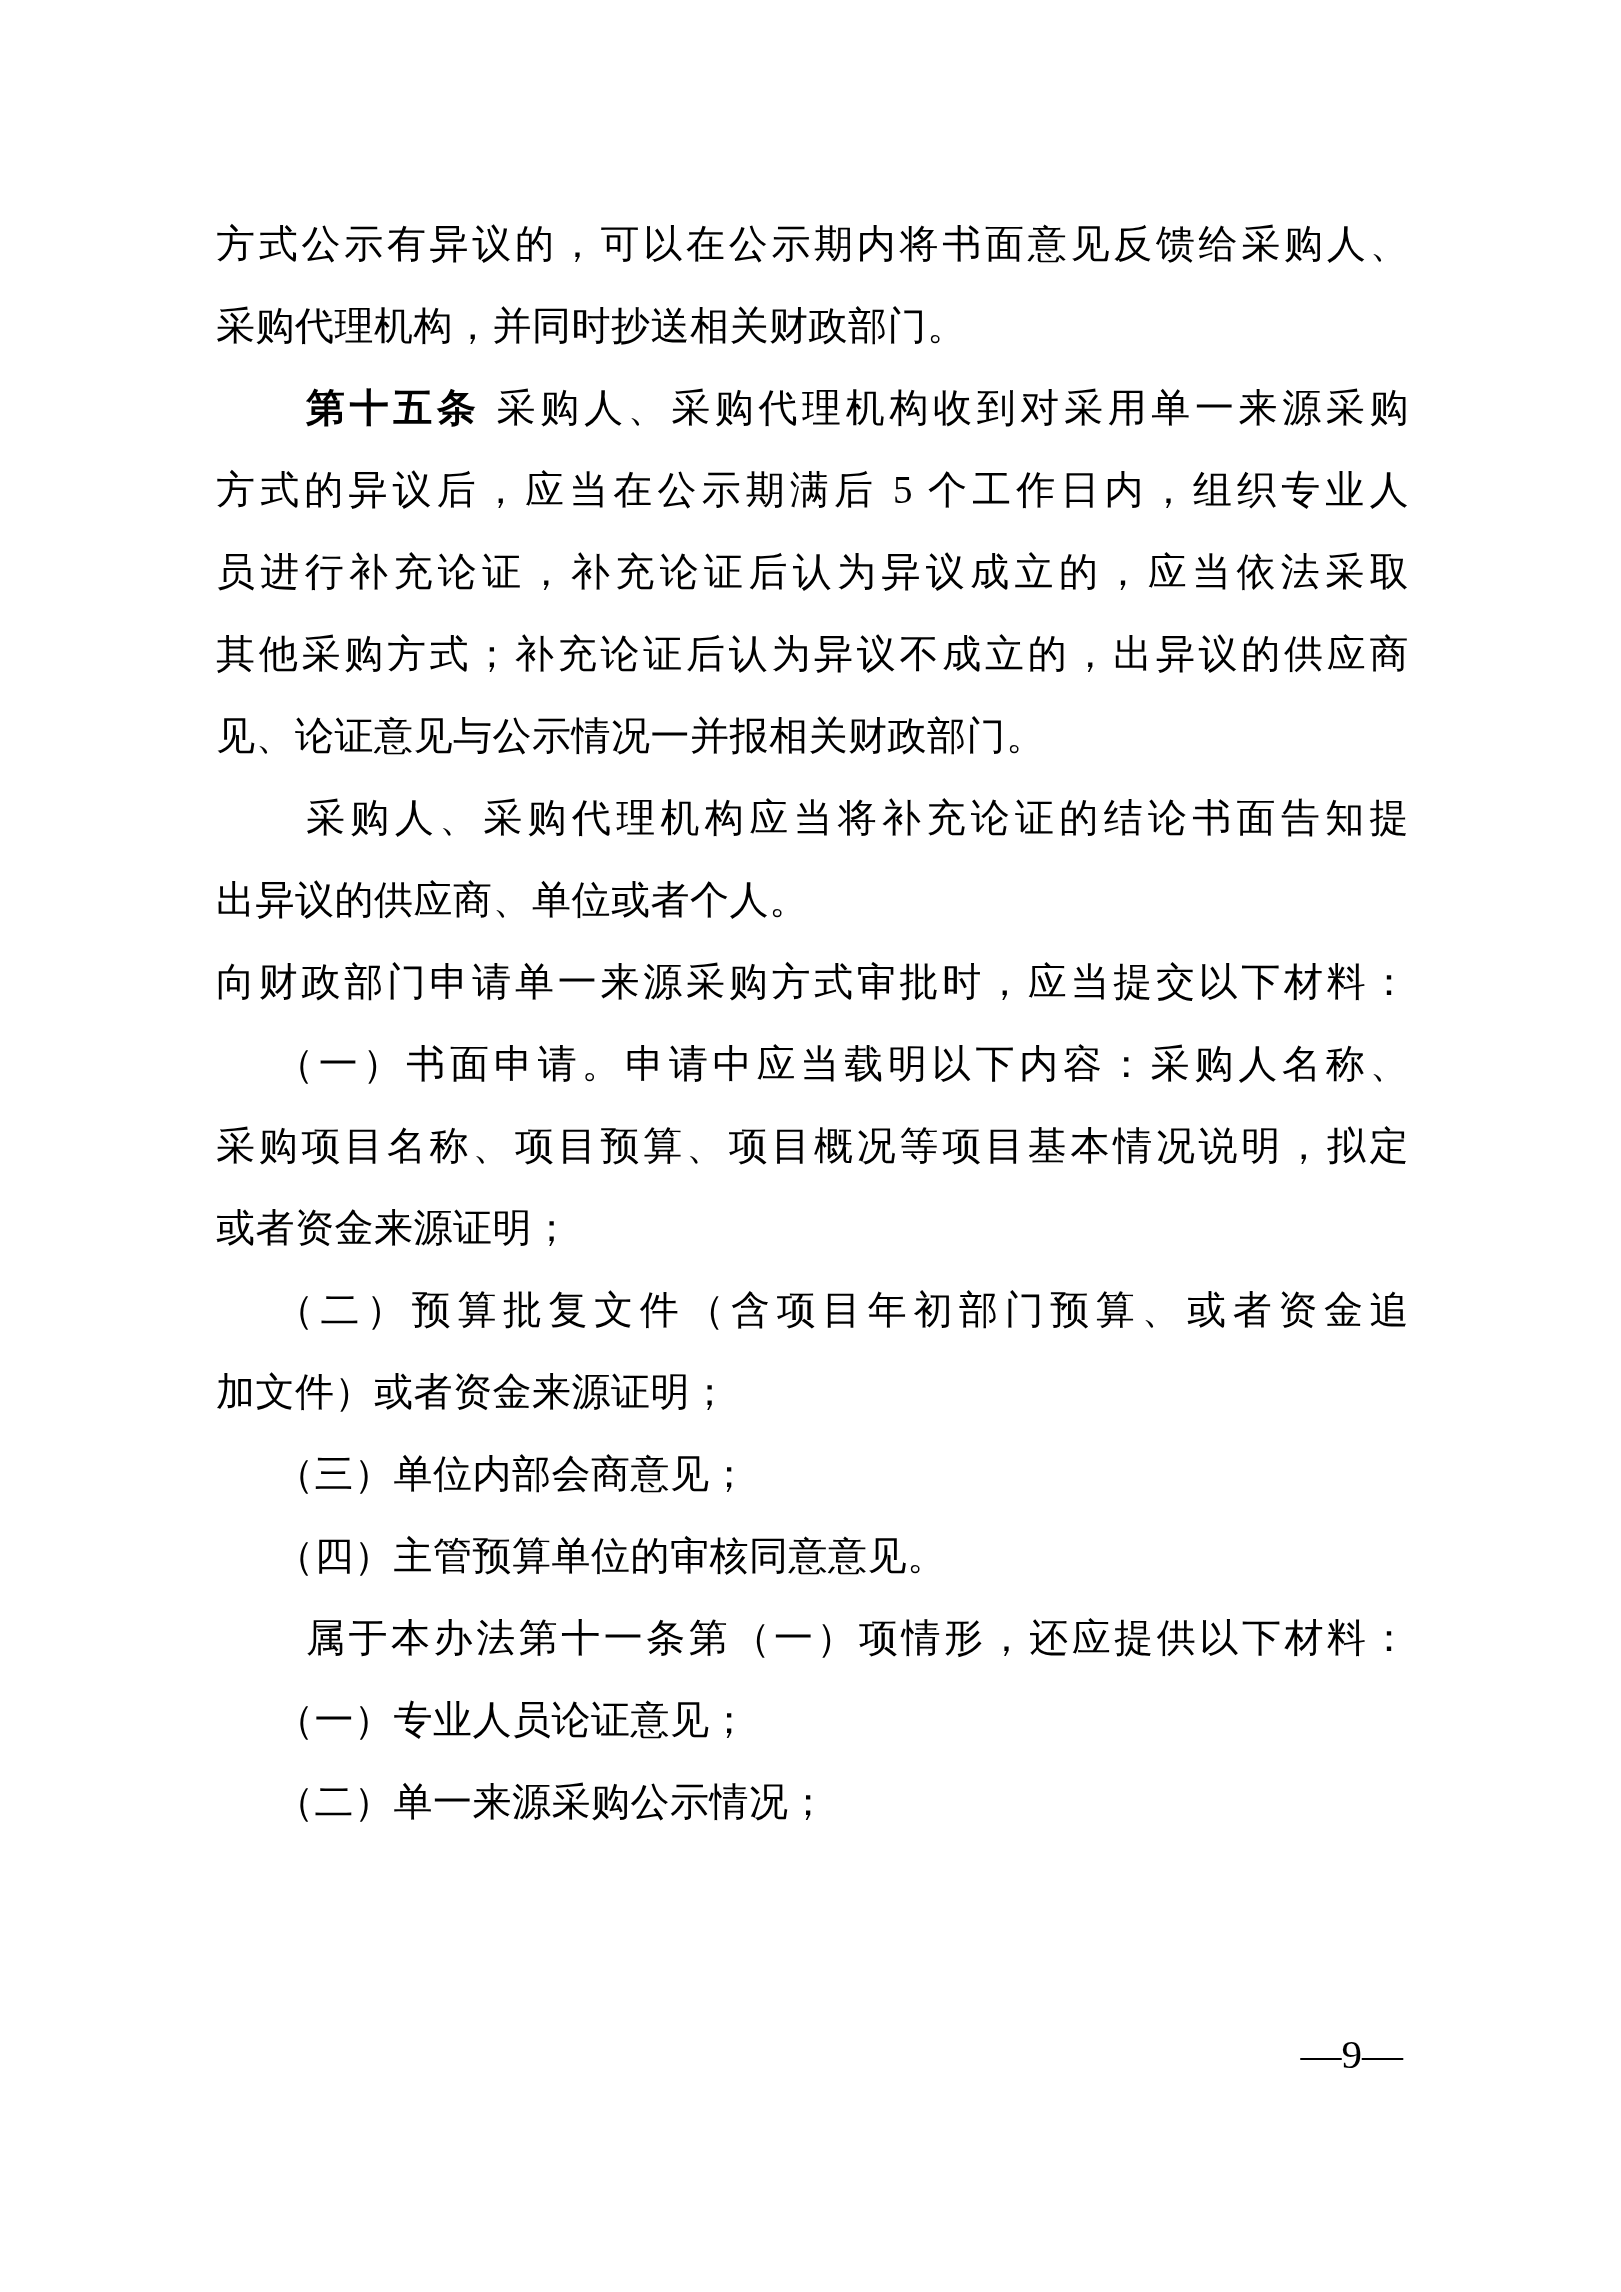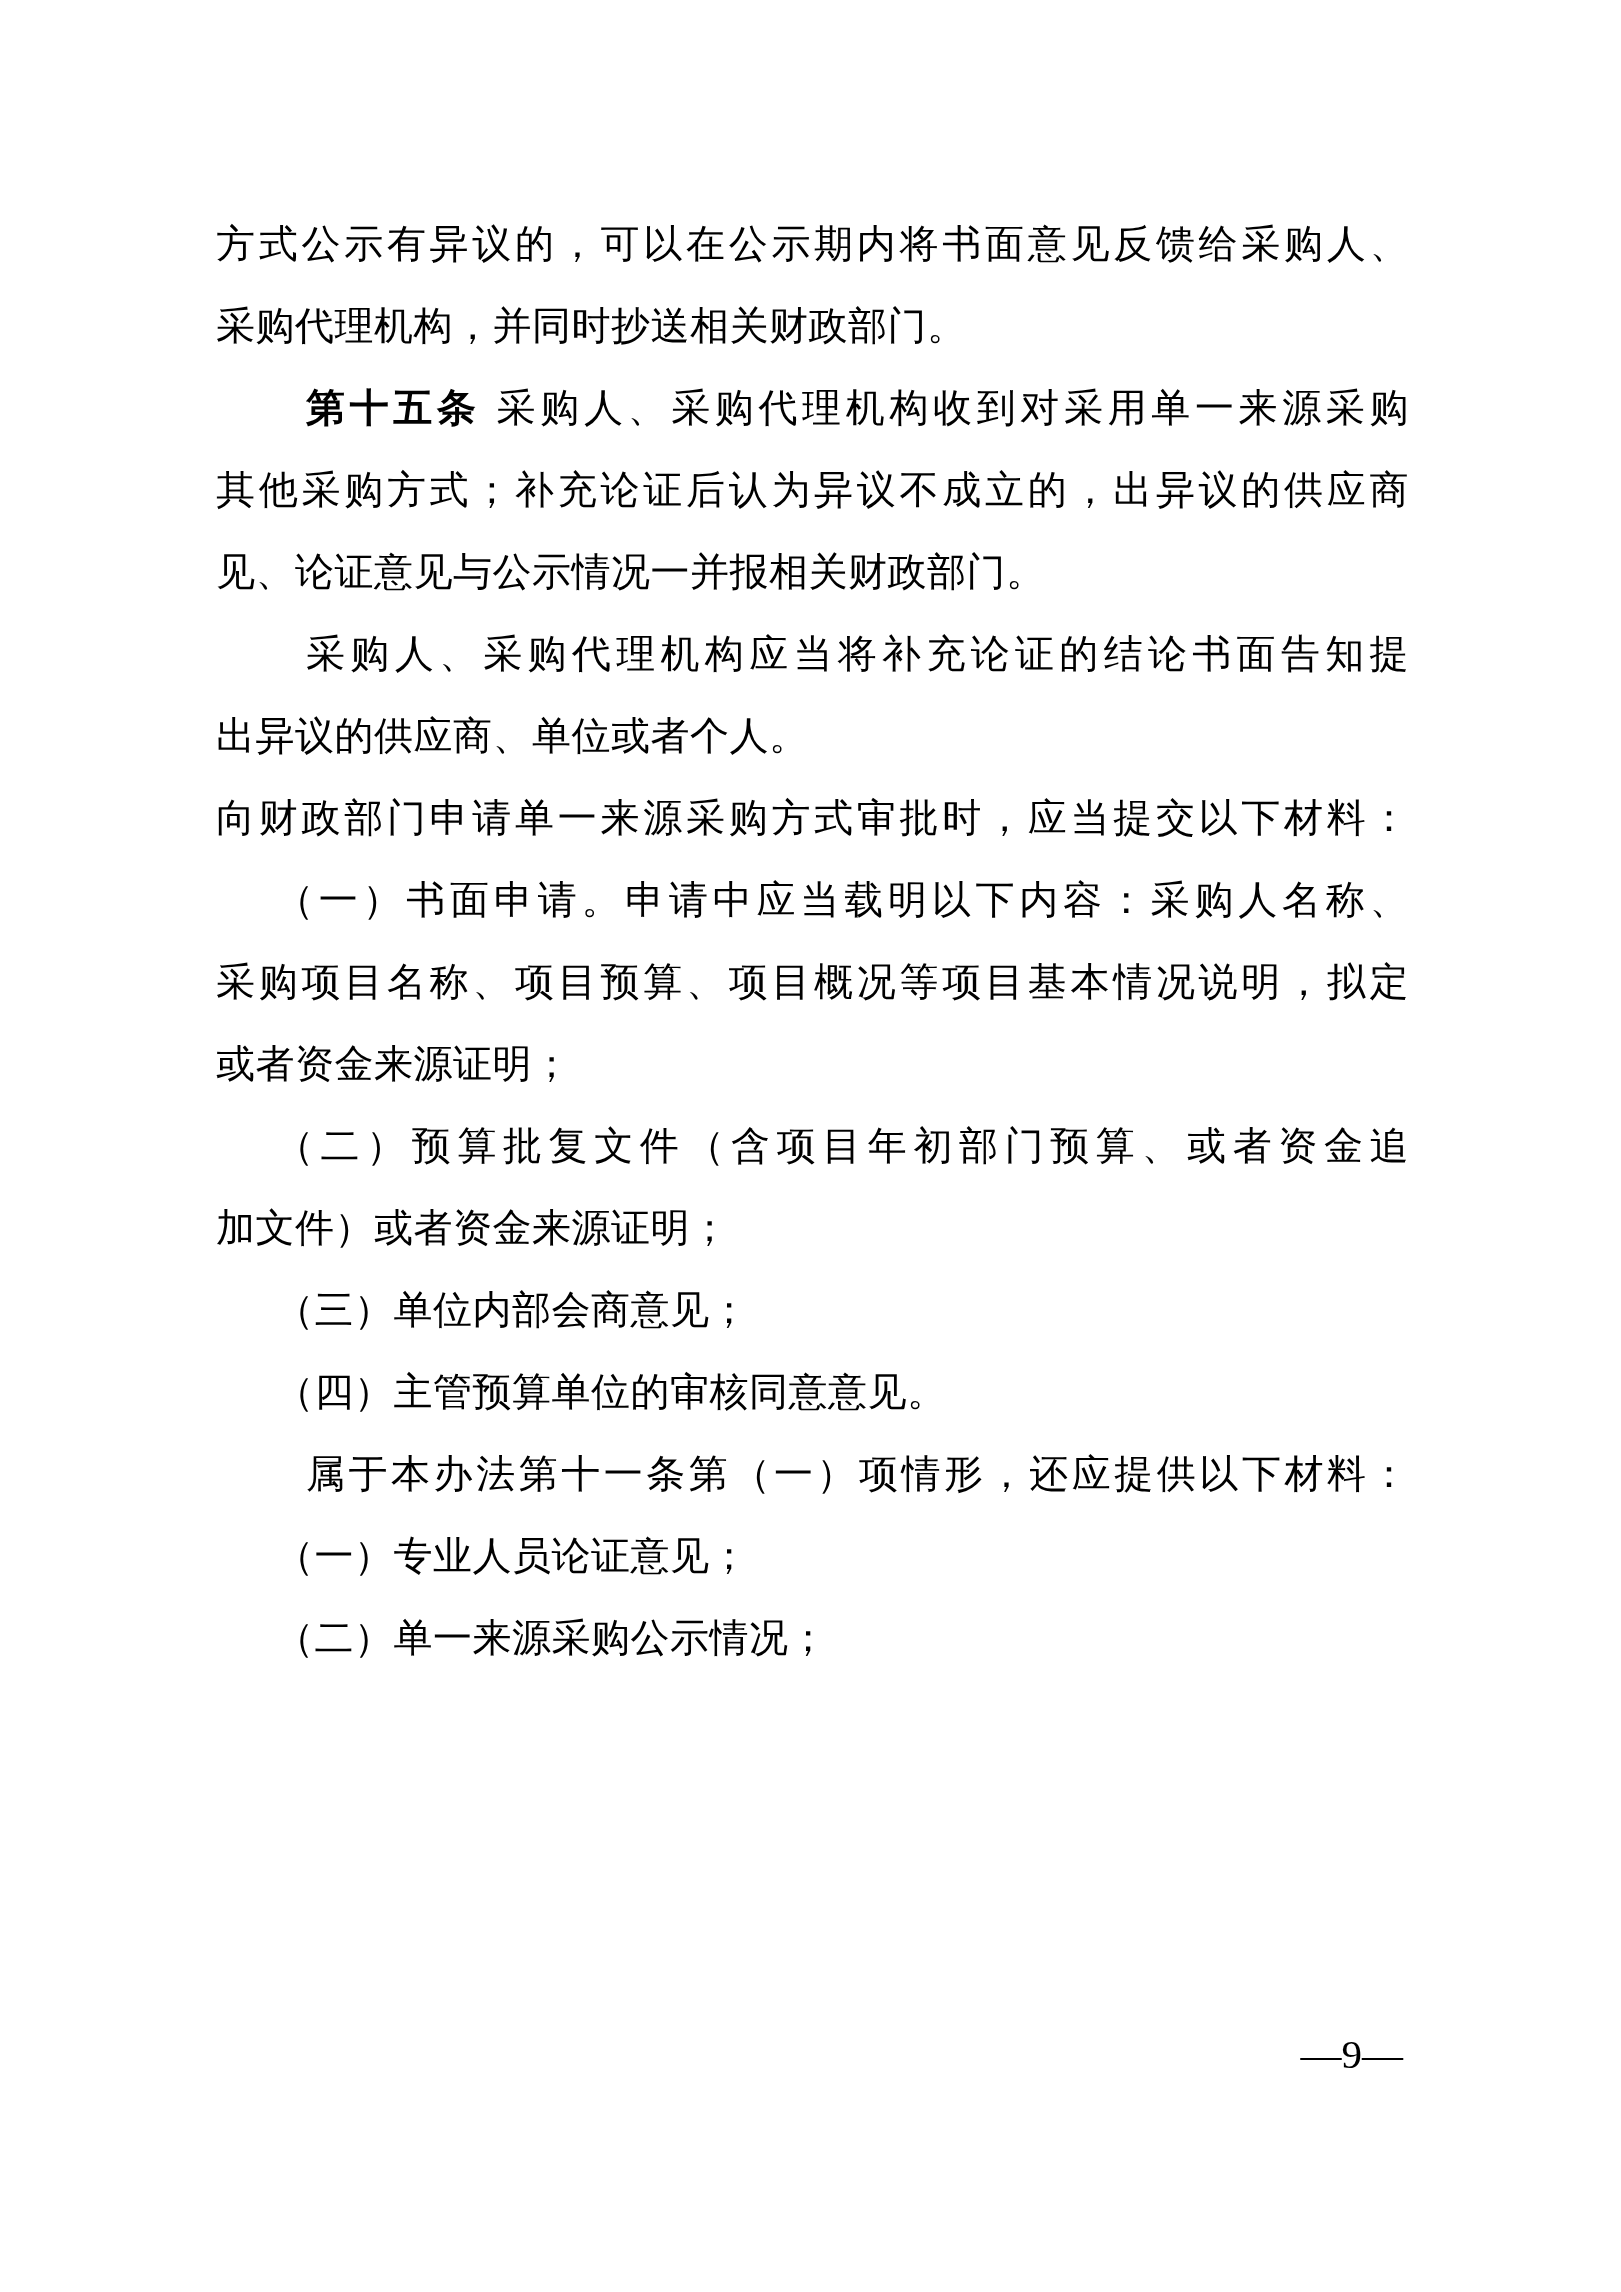--- a/index.html
+++ b/index.html
@@ -59,20 +59,22 @@
 <body>
 
 <div class="page">
   <div class="text-block">
 
     <div class="line j">方式公示有异议的，可以在公示期内将书面意见反馈给采购人、</div>
     <div class="line">采购代理机构，并同时抄送相关财政部门。</div>
 
     <div class="line j ind"><span class="lead">第十五条</span><span>采购人、采购代理机构收到对采用单一来源采购</span></div>
 
+    <div class="line j">方式的异议后，应当在公示期满后 5 个工作日内，组织专业人</div>
+    <div class="line j">员进行补充论证，补充论证后认为异议成立的，应当依法采取</div>
     <div class="line j">其他采购方式；补充论证后认为异议不成立的，出异议的供应商</div>
     <div class="line">见、论证意见与公示情况一并报相关财政部门。</div>
 
     <div class="line j ind">采购人、采购代理机构应当将补充论证的结论书面告知提</div>
     <div class="line">出异议的供应商、单位或者个人。</div>
 
 
     <div class="line j">向财政部门申请单一来源采购方式审批时，应当提交以下材料：</div>
 
     <div class="line j pind">（一）书面申请。申请中应当载明以下内容：采购人名称、</div>

